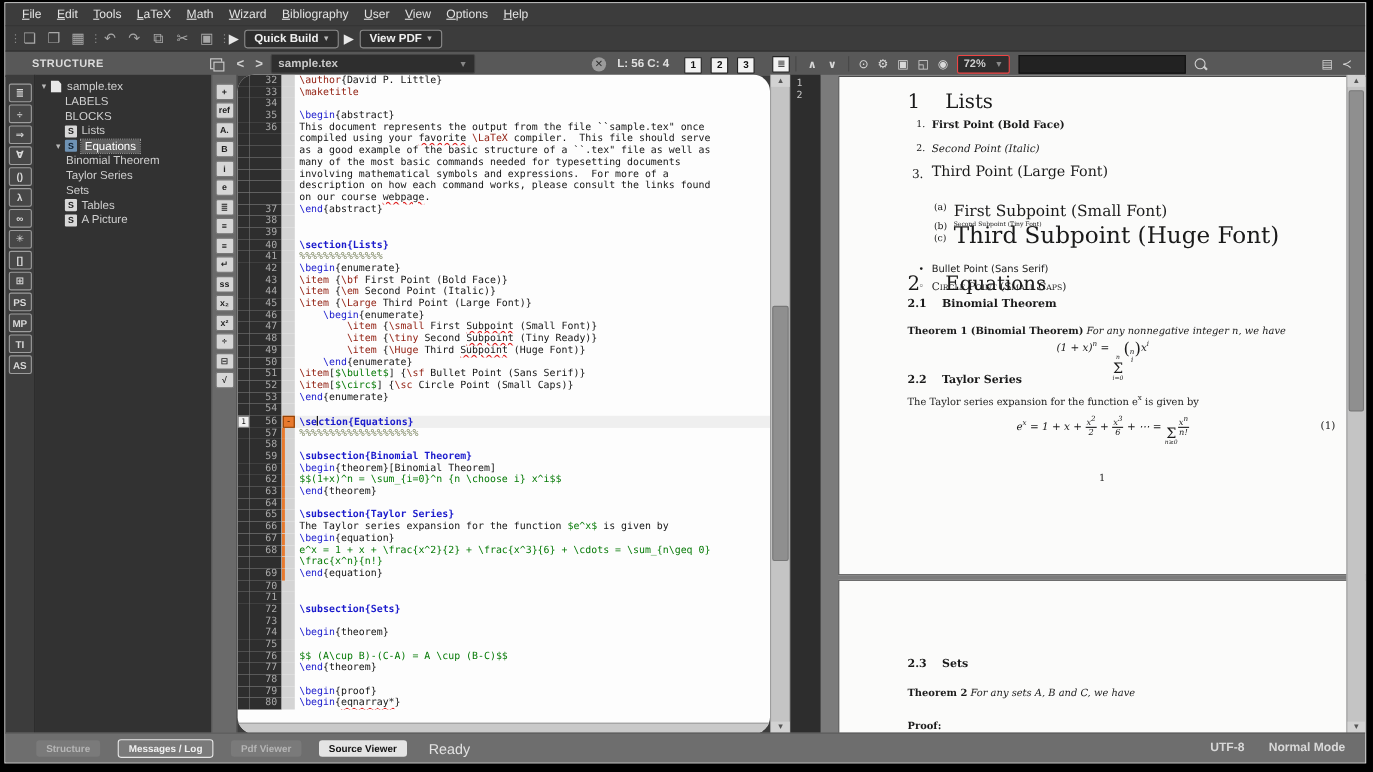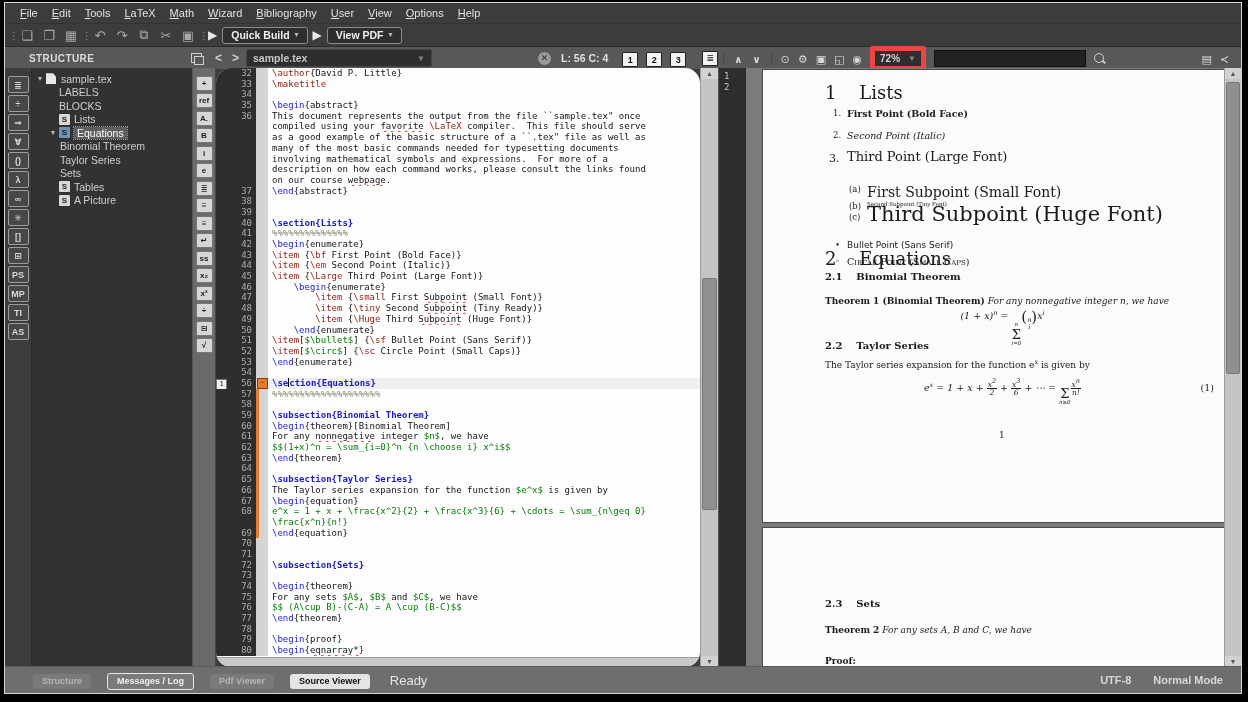--- a/index.html
+++ b/index.html
@@ -31,21 +31,21 @@
   .close-circle{width:13px;height:13px;border-radius:50%;background:#9a9a9a;color:#2e2e2e;font-size:9px;
     display:inline-flex;align-items:center;justify-content:center;font-weight:bold;margin-left:104px;}
   #cursor-pos{color:#e0e0e0;font-size:10.5px;font-weight:bold;margin:0 10px;}
   .bm-btn{width:14px;height:13px;background:#f2f2f2;border:1px solid #222;color:#111;font-size:9px;font-weight:bold;
     display:inline-flex;align-items:center;justify-content:center;margin:0 4px;border-radius:1px;}
   .list-ico{width:14px;height:13px;background:#f2f2f2;border:1px solid #222;color:#111;font-size:9px;
     display:inline-flex;align-items:center;justify-content:center;margin-left:12px;border-radius:1px;}
   .pdf-nav{color:#d8d8d8;font-size:10px;padding:0 5px;font-weight:bold;}
   .pdf-tool{color:#d8d8d8;font-size:11px;padding:0 4px;}
   .sep{width:1px;height:14px;background:#484848;margin:0 5px;}
-  #zoom-combo{height:15px;background:#2e2e2e;border:5px solid #ef4444;border-radius:2px;color:#d0d0d0;
+  #zoom-combo{height:15px;background:#2e2e2e;border:1px solid #ef4444;border-radius:2px;color:#d0d0d0;
     font-weight:bold;font-size:10px;display:inline-flex;align-items:center;padding:0 5px;gap:8px;margin:0 4px;}
   #zoom-combo .arr{color:#888;font-size:8px;}
   #pdf-search{width:146px;height:13px;background:#222;border:1px solid #111;margin-left:4px;}
   .mag-ico{width:8px;height:8px;border:1.5px solid #cfcfcf;border-radius:50%;position:relative;display:inline-block;margin-left:8px;}
   .mag-ico::after{content:"";position:absolute;left:7px;top:7px;width:4px;height:1.5px;background:#cfcfcf;transform:rotate(45deg);}
   
   #main{position:absolute;top:65px;left:0;right:0;bottom:26px;display:flex;}
   #symcol{width:26px;background:#3c3c3c;border-right:1px solid #2c2c2c;padding-top:6px;}
   .sym-ico{width:19px;height:15px;border:1px solid #9d9d9d;border-radius:2px;margin:2px auto;color:#d8d8d8;
     font-size:9px;display:flex;align-items:center;justify-content:center;background:#474747;font-weight:bold;}
@@ -475,26 +475,20 @@
             <span class="etext"><span class="t-s">\subsection{Binomial Theorem}</span></span>
           </div>
           <div class="erow">
             <span class="ebm"></span>
             <span class="enum">60</span>
             <span class="efold foldline"></span>
             <span class="etext"><span class="t-b">\begin</span><span class="t-p">{theorem}[Binomial Theorem]</span></span>
           </div>
           <div class="erow">
             <span class="ebm"></span>
-            <span class="enum">61</span>
-            <span class="efold foldline"></span>
-            <span class="etext"><span class="t-p">For any </span><span class="t-sp">nonnegative</span><span class="t-p"> integer </span><span class="t-m">$n$</span><span class="t-p">, we have</span></span>
-          </div>
-          <div class="erow">
-            <span class="ebm"></span>
             <span class="enum">62</span>
             <span class="efold foldline"></span>
             <span class="etext"><span class="t-m">$$(1+x)^n = \sum_{i=0}^n {n \choose i} x^i$$</span></span>
           </div>
           <div class="erow">
             <span class="ebm"></span>
             <span class="enum">63</span>
             <span class="efold foldline"></span>
             <span class="etext"><span class="t-b">\end</span><span class="t-p">{theorem}</span></span>
           </div>
@@ -567,21 +561,20 @@
           <div class="erow">
             <span class="ebm"></span>
             <span class="enum">74</span>
             <span class="efold"></span>
             <span class="etext"><span class="t-b">\begin</span><span class="t-p">{theorem}</span></span>
           </div>
           <div class="erow">
             <span class="ebm"></span>
             <span class="enum">75</span>
             <span class="efold"></span>
-            <span class="etext"><span class="t-p">For any sets </span><span class="t-m">$A$</span><span class="t-p">, </span><span class="t-m">$B$</span><span class="t-p"> and </span><span class="t-m">$C$</span><span class="t-p">, we have</span></span>
           </div>
           <div class="erow">
             <span class="ebm"></span>
             <span class="enum">76</span>
             <span class="efold"></span>
             <span class="etext"><span class="t-m">$$ (A\cup B)-(C-A) = A \cup (B-C)$$</span></span>
           </div>
           <div class="erow">
             <span class="ebm"></span>
             <span class="enum">77</span>

